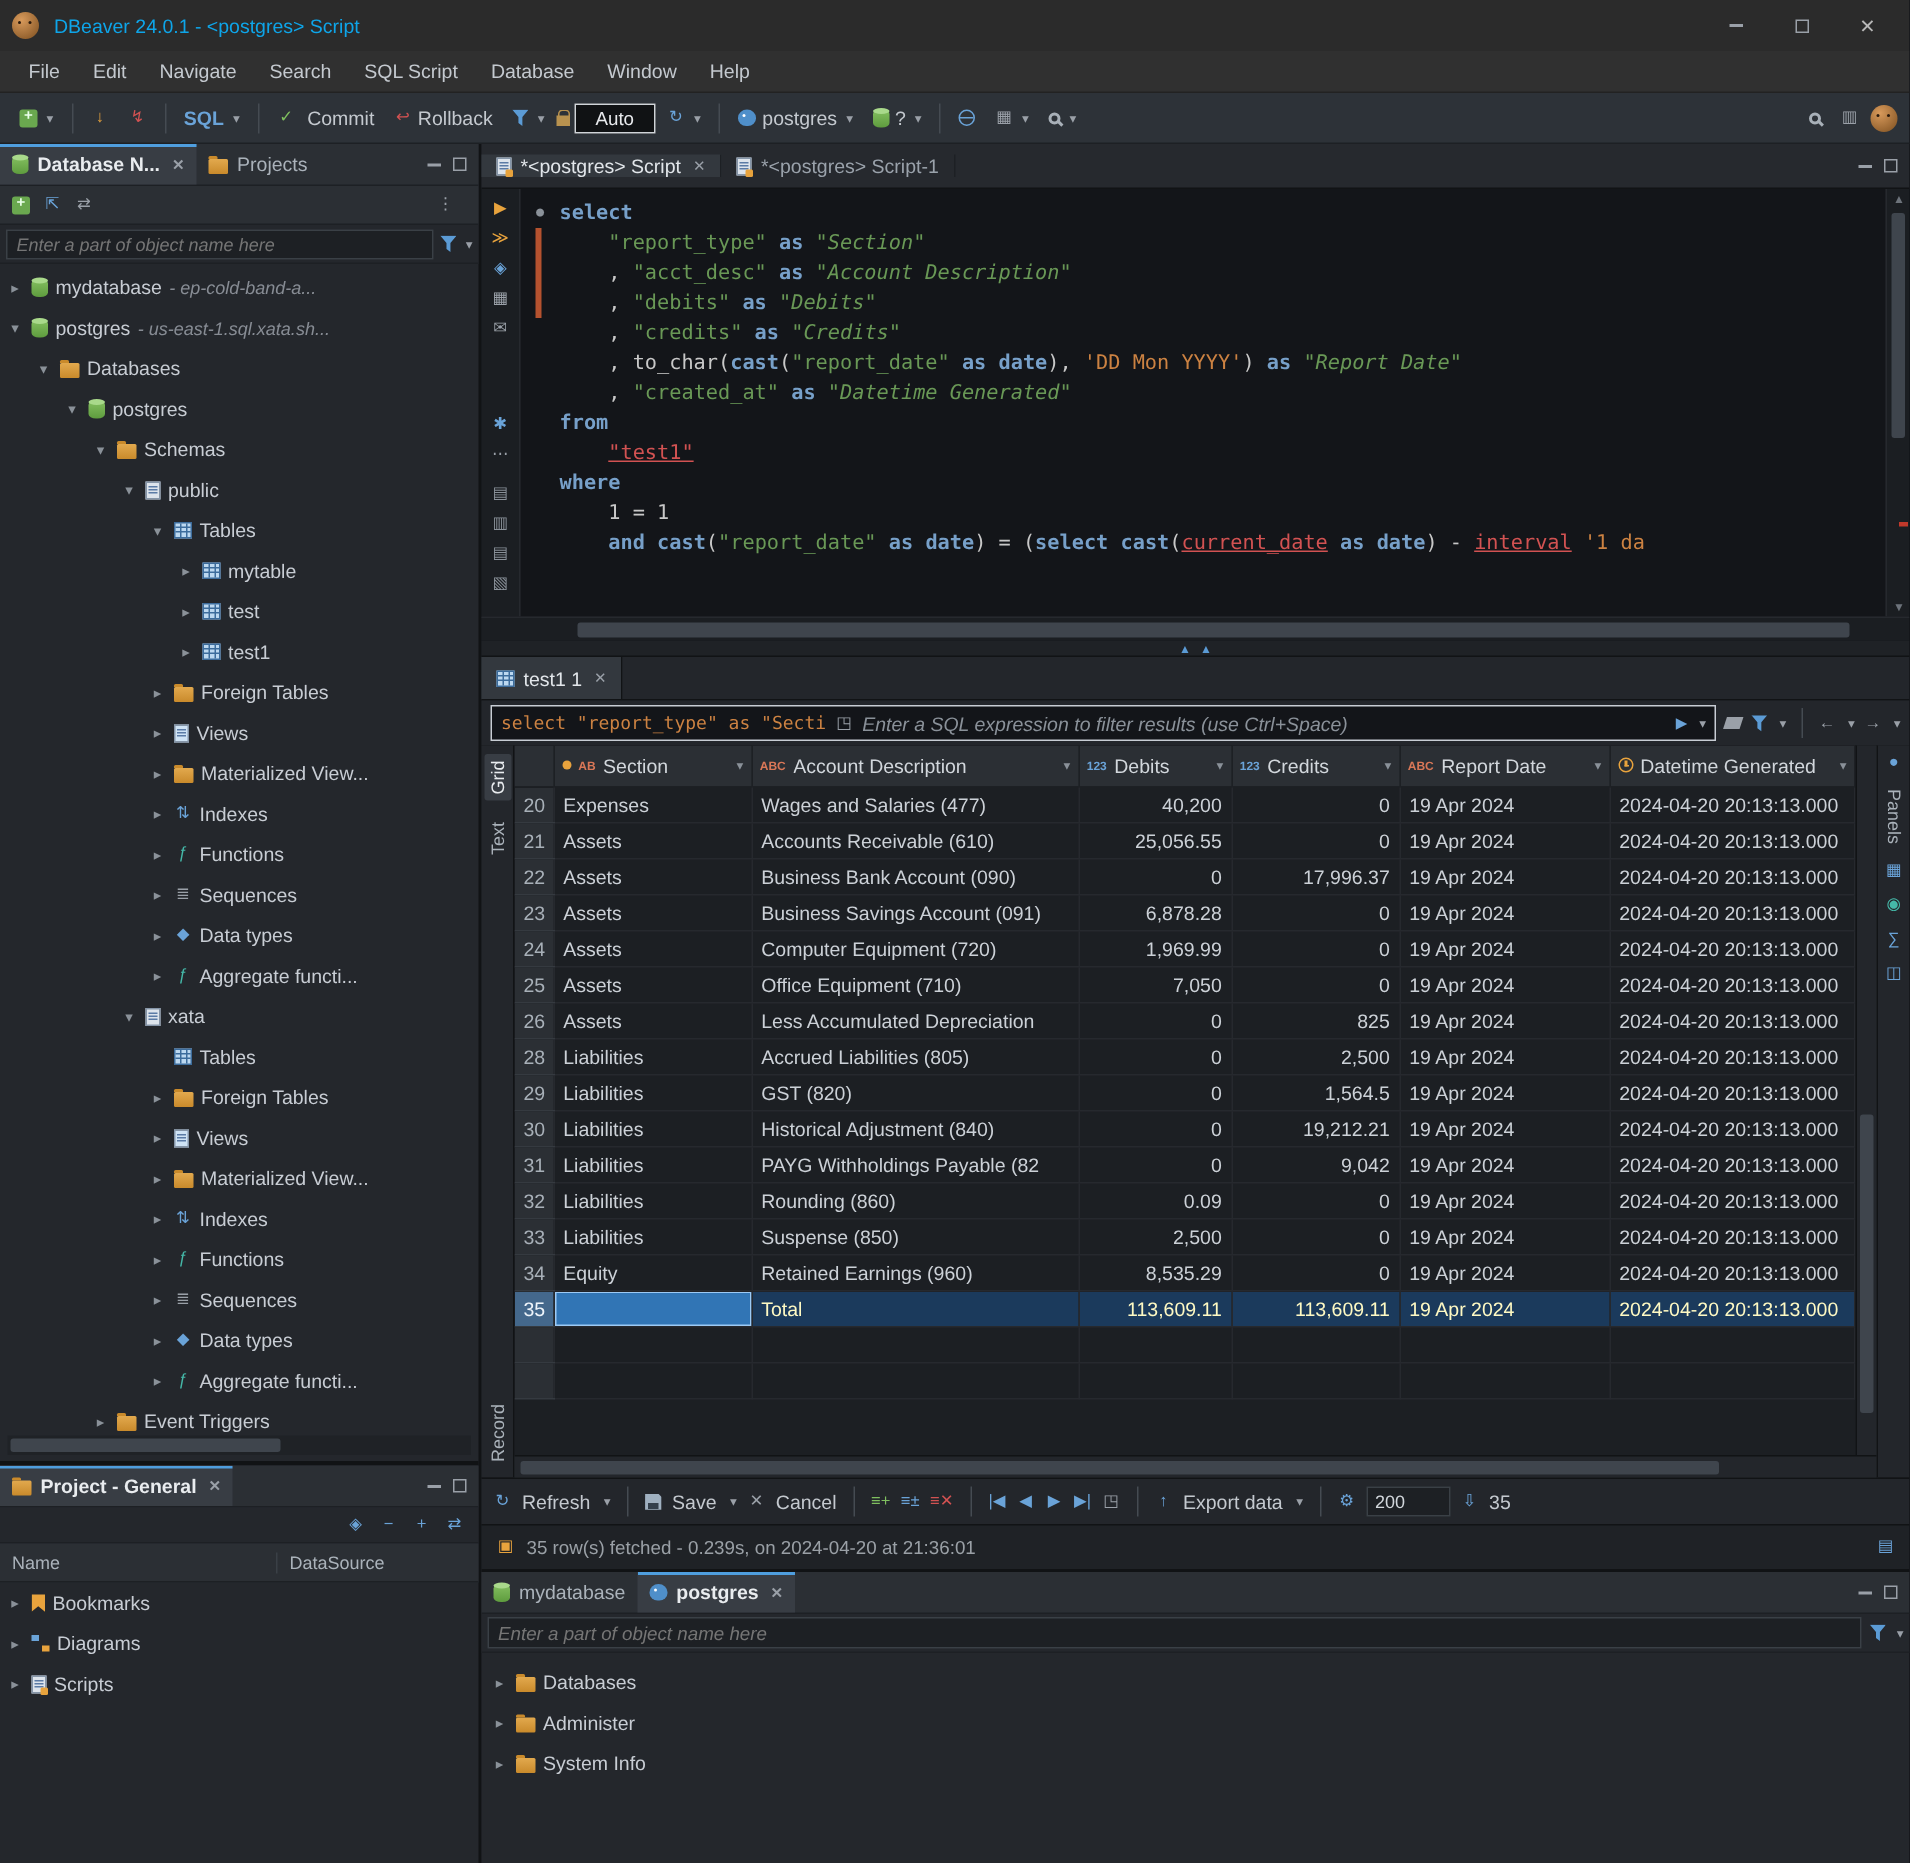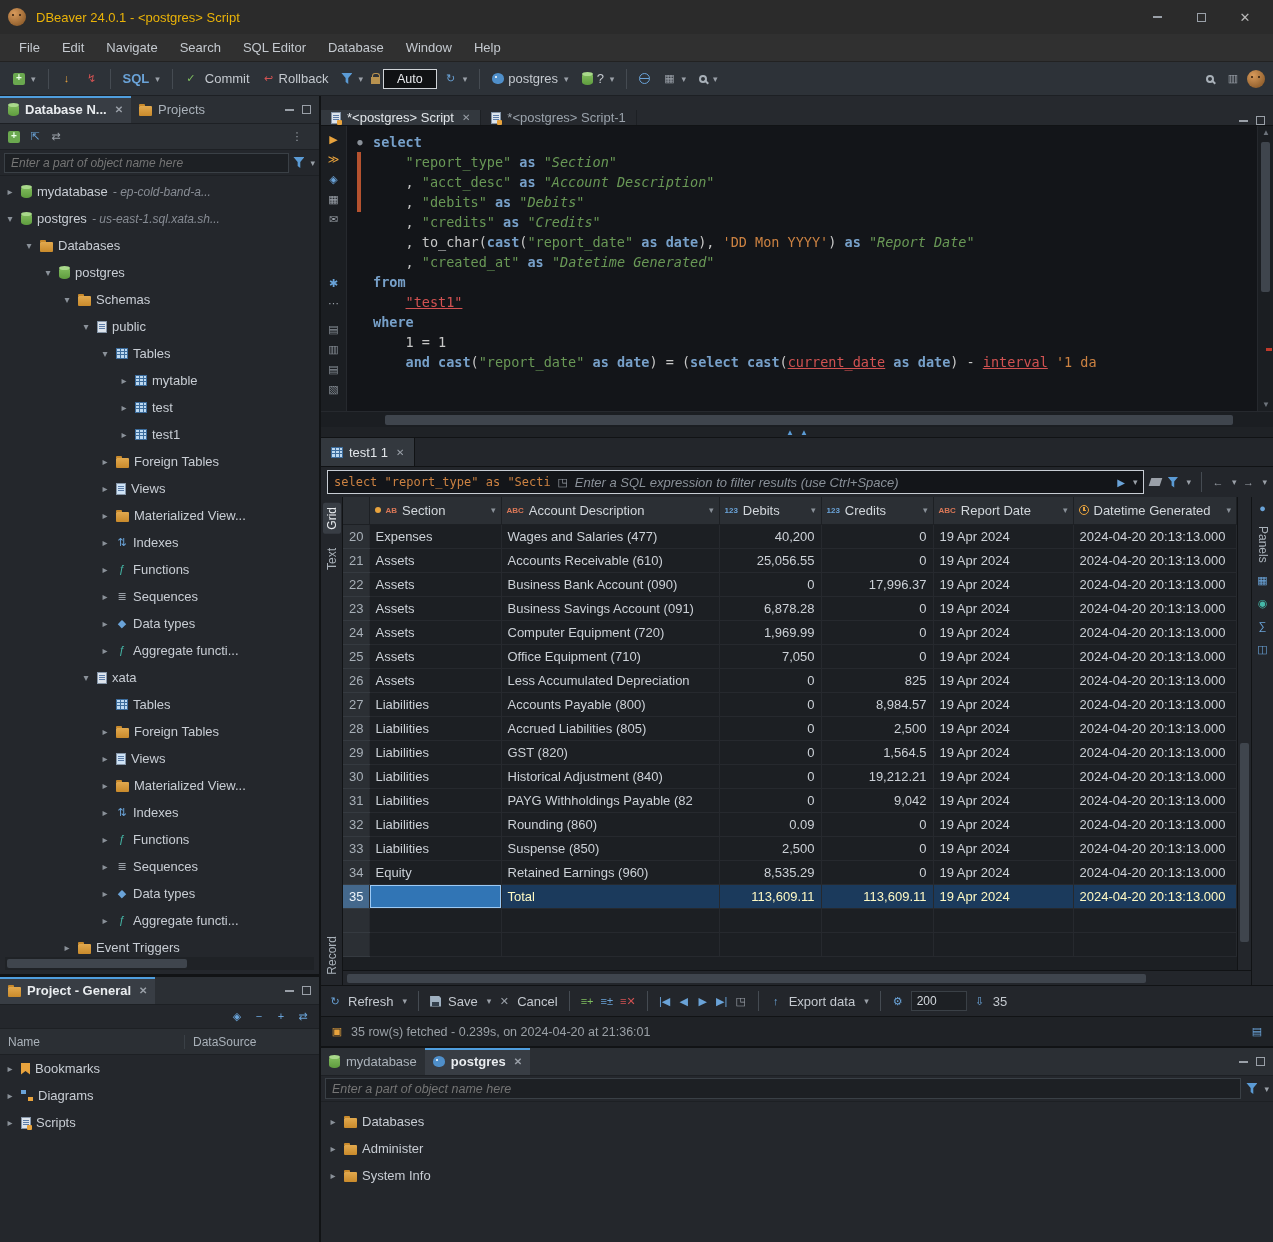--- a/index.html
+++ b/index.html
@@ -44,21 +44,21 @@
   .i-lock{display:inline-block;width:9px;height:7px;background:#b8924f;position:relative;margin-top:4px;flex:none}
   .i-lock::before{content:"";position:absolute;top:-4px;left:1px;width:6px;height:4px;border:1.5px solid #b8924f;border-bottom:none;border-radius:3px 3px 0 0}
   .i-eraser{display:inline-block;width:11px;height:8px;background:#9aa0a8;transform:skewX(-18deg);flex:none}
   .i-min{display:inline-block;width:9px;height:2px;background:#9aa0a8;flex:none}
   .i-max{display:inline-block;width:9px;height:9px;border:1px solid #9aa0a8;flex:none}
   .keydot{display:inline-block;width:6px;height:6px;border-radius:50%;background:#e8a33d;flex:none}
   .tsep{width:1px;height:20px;background:#454b52;margin:0 4px;flex:none}
 
   
   .titlebar{height:34px;background:#2b2b2b;display:flex;align-items:center;padding:0 8px;gap:10px;flex:none}
-  .titlebar .title{color:#eab308}
+  .titlebar .title{color:#0ea5e9}
   .win-controls{margin-left:auto;display:flex;gap:4px}
   .wc{width:40px;height:26px;display:flex;align-items:center;justify-content:center;color:#b8b8b8}
   .menubar{height:28px;background:#303030;display:flex;align-items:center;padding:0 8px;flex:none;border-bottom:1px solid #222}
   .menu-item{padding:4px 11px;color:#c4c9cf}
   .toolbar{height:34px;background:#2d3238;display:flex;align-items:center;padding:0 8px;gap:3px;flex:none;border-bottom:1px solid #1d2024}
   .tbtn{display:flex;align-items:center;gap:4px;padding:3px 5px;border-radius:2px;color:#c4c9cf}
   .sqltxt{color:#6aa3d8;font-weight:bold}
   .autobox{border:1px solid #d0d4d8;background:#101214;padding:2px 13px;color:#e8eaed;font-size:12.5px}
   .tspacer{flex:1}
 
@@ -87,21 +87,21 @@
   .nav-hscroll .thumb{position:absolute;left:2px;top:2px;width:180px;height:9px;background:#3f454d;border-radius:2px}
 
   .project-panel{flex:1;display:flex;flex-direction:column;border-top:3px solid #111315;min-height:0}
   .proj-toolbar{height:24px;display:flex;align-items:center;justify-content:flex-end;gap:10px;padding:0 10px;background:#24272c;border-bottom:1px solid #1d2024;flex:none;color:#5b9bd5}
   .proj-cols{height:26px;display:flex;background:#2b2f34;border-bottom:1px solid #1d2024;align-items:center;font-size:12px;color:#aab2ba;flex:none}
   .proj-cols .c1{width:185px;padding-left:8px;border-right:1px solid #3a4046}
   .proj-cols .c2{padding-left:8px}
   .proj-item{height:27px;display:flex;align-items:center;gap:5px;padding-left:4px}
 
   
-  .ed-tabs{height:30px;background:#26292e;display:flex;align-items:flex-end;border-bottom:1px solid #111315;flex:none}
+  .ed-tabs{height:30px;background:#26292e;display:flex;align-items:center;border-bottom:1px solid #111315;flex:none}
   .etab{display:flex;align-items:center;gap:6px;padding:0 10px;color:#9aa2ab;border-right:1px solid #1d2024;white-space:nowrap}
   .etab.active{background:#33383e;color:#e2e6ea}
   .editor{height:285px;display:flex;position:relative;background:#131519;flex:none;min-width:0}
   .ed-side{width:26px;flex:none;background:#1b1e22;border-right:1px solid #26292e;display:flex;flex-direction:column;align-items:center;padding-top:8px;gap:9px}
   .ed-code{flex:1;min-width:0;padding-top:6px;font-family:"DejaVu Sans Mono",monospace;font-size:13.5px;line-height:20px;overflow:hidden}
   .cline{display:flex;height:20px}
   .lmark{width:26px;flex:none;text-align:center;color:#8a9199;font-size:9px;line-height:20px;position:relative}
   .lmark.bar::after{content:"";position:absolute;left:10px;top:0;bottom:0;width:4px;background:#b5522f}
   .ltext{white-space:pre}
   .tk-kw{color:#77a0c9;font-weight:bold}
@@ -183,21 +183,21 @@
         </span>
       <span class="wc">✕</span>
     </span>
   </div>
 
   <div class="menubar" id="menubar">
       <span class="menu-item">File</span>
       <span class="menu-item">Edit</span>
       <span class="menu-item">Navigate</span>
       <span class="menu-item">Search</span>
-      <span class="menu-item">SQL Editor</span>
+      <span class="menu-item">SQL Script</span>
       <span class="menu-item">Database</span>
       <span class="menu-item">Window</span>
       <span class="menu-item">Help</span>
     </div>
 
   <div class="toolbar">
     <span class="tbtn">
         <span class="ic ic-plug"></span>
         <span class="caret">▾</span>
       </span>
@@ -743,29 +743,20 @@
                     <tr>
                       <td class="rn">26</td>
                       <td>Assets</td>
                       <td>Less Accumulated Depreciation</td>
                       <td class="r">0</td>
                       <td class="r">825</td>
                       <td>19 Apr 2024</td>
                       <td>2024-04-20 20:13:13.000</td>
                     </tr>
                     <tr>
-                      <td class="rn">27</td>
-                      <td>Liabilities</td>
-                      <td>Accounts Payable (800)</td>
-                      <td class="r">0</td>
-                      <td class="r">8,984.57</td>
-                      <td>19 Apr 2024</td>
-                      <td>2024-04-20 20:13:13.000</td>
-                    </tr>
-                    <tr>
                       <td class="rn">28</td>
                       <td>Liabilities</td>
                       <td>Accrued Liabilities (805)</td>
                       <td class="r">0</td>
                       <td class="r">2,500</td>
                       <td>19 Apr 2024</td>
                       <td>2024-04-20 20:13:13.000</td>
                     </tr>
                     <tr>
                       <td class="rn">29</td>

